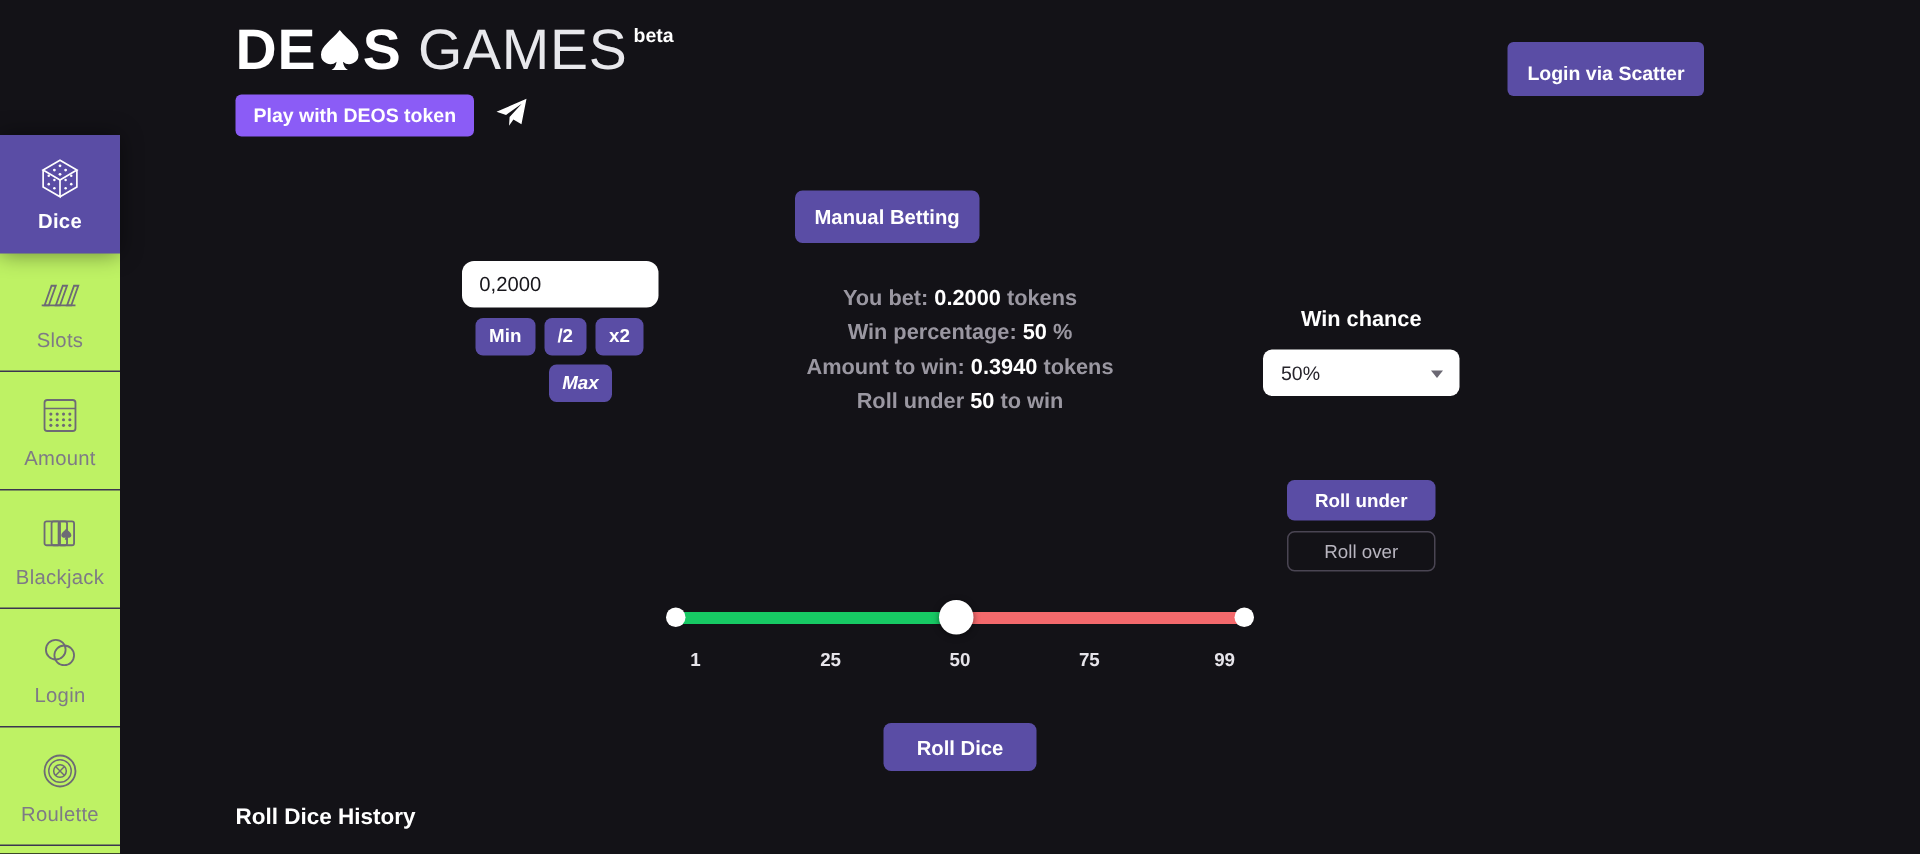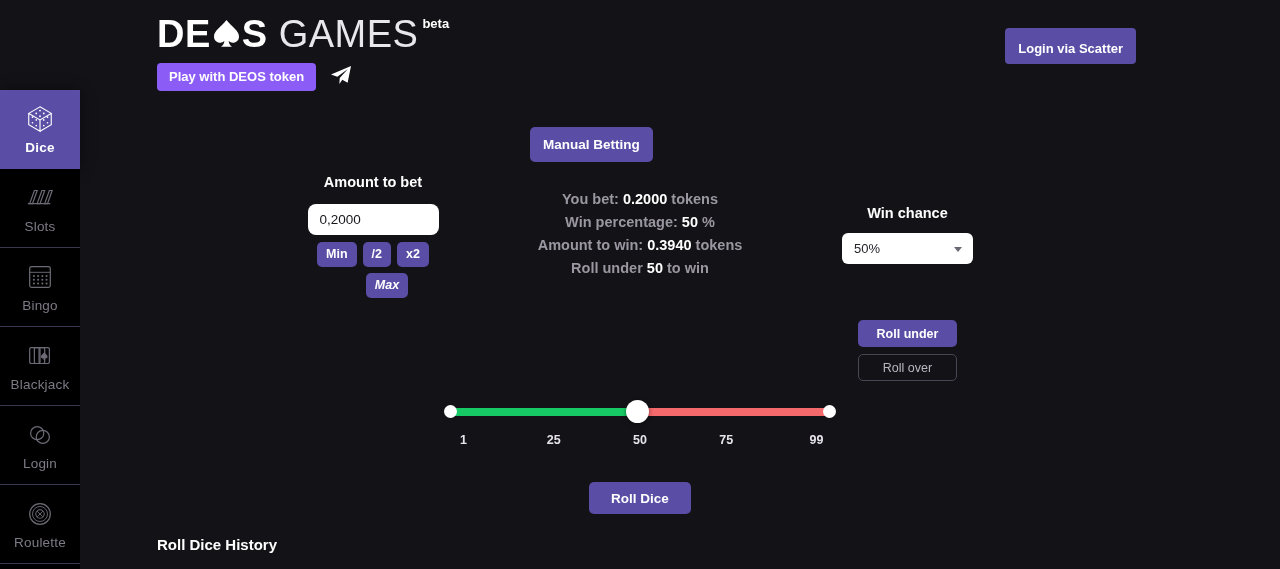--- a/index.html
+++ b/index.html
@@ -7,21 +7,21 @@
     width: 1280px; height: 569px;
     background: #131217;
     font-family: "Liberation Sans", sans-serif;
     overflow: hidden;
   }
   .app { position: relative; width: 1280px; height: 569px; background: #131217; }
 
   
   .sidebar {
     position: absolute; left: 0; top: 90px; width: 80px; height: 479px;
-    background: #000000;
+    background: #bef264;
     display: flex; flex-direction: column;
   }
   .side-item {
     height: 79px; display: flex; flex-direction: column;
     align-items: center; justify-content: center; gap: 6px;
     border-bottom: 1px solid #3b3550;
     color: #7e7a86; cursor: pointer; user-select: none;
   }
   .side-item .ico { width: 30px; height: 30px; display:block; }
   .side-item .lbl { font-size: 13.5px; letter-spacing: .2px; }
@@ -221,21 +221,21 @@
               <circle cx="14" cy="19" r="1.1"></circle>
             <circle cx="18.5" cy="19" r="1.1"></circle>
               <circle cx="23" cy="19" r="1.1"></circle>
             <circle cx="9.5" cy="23" r="1.1"></circle>
               <circle cx="14" cy="23" r="1.1"></circle>
             <circle cx="18.5" cy="23" r="1.1"></circle>
               <circle cx="23" cy="23" r="1.1"></circle>
           </g>
         </svg>
       </span>
-      <span class="lbl">Bingo</span>
+      <span class="lbl">Amount</span>
     </div>
 
     <div class="side-item">
       <span class="ico">
         <svg width="30" height="30" viewBox="0 0 32 32">
           <g fill="none" stroke="#6d6a75" stroke-width="1.3">
             <rect x="5" y="7" width="11" height="17" rx="1.5"></rect>
             <rect x="10" y="7" width="11" height="17" rx="1.5"></rect>
             <rect x="15" y="7" width="11" height="17" rx="1.5"></rect>
           </g>
@@ -294,21 +294,20 @@
     </div>
   </div>
 
   <button class="login-btn">Login via Scatter</button>
 
   <div class="tabs">
     <button class="tab active">Manual Betting</button>
   </div>
 
   <div class="bet-panel">
-    <div class="panel-title">Amount to bet</div>
     <input class="bet-input" type="text" value="0,2000" style="">
     <div class="chip-row">
       <button class="chip">Min</button>
       <button class="chip">/2</button>
       <button class="chip">x2</button>
       <button class="chip max">Max</button>
     </div>
   </div>
 
   <div class="stats">

